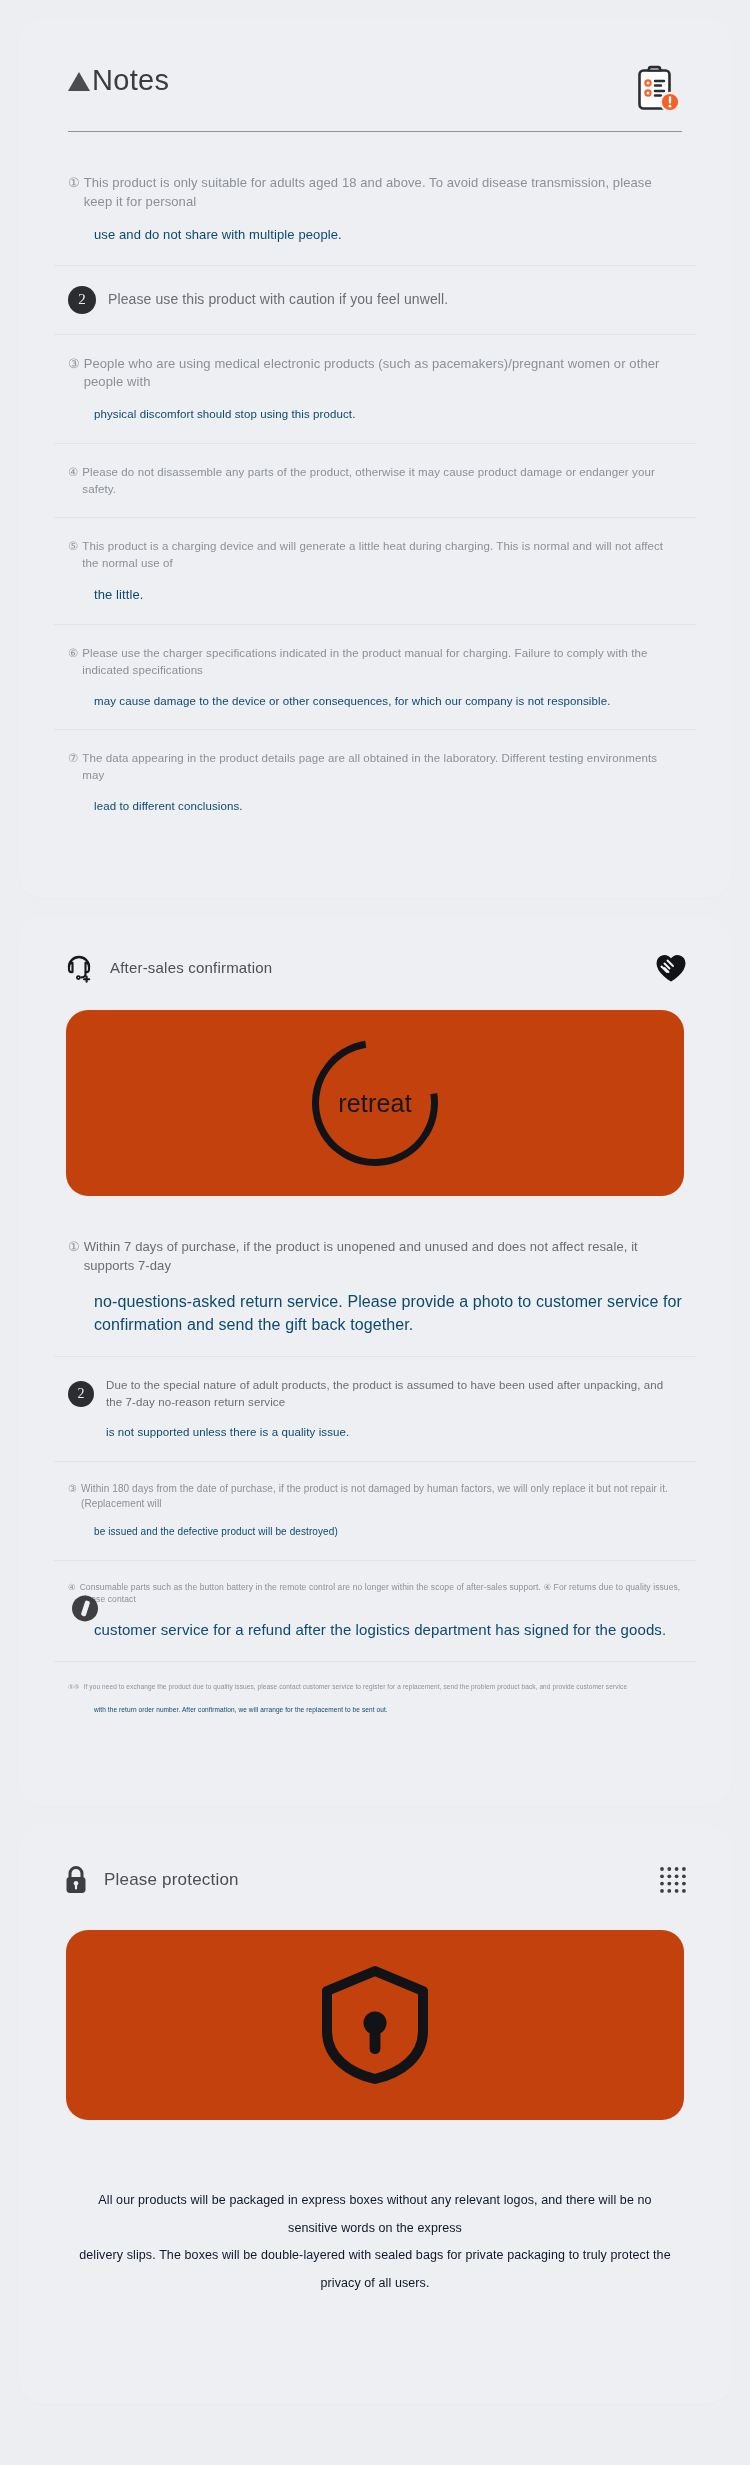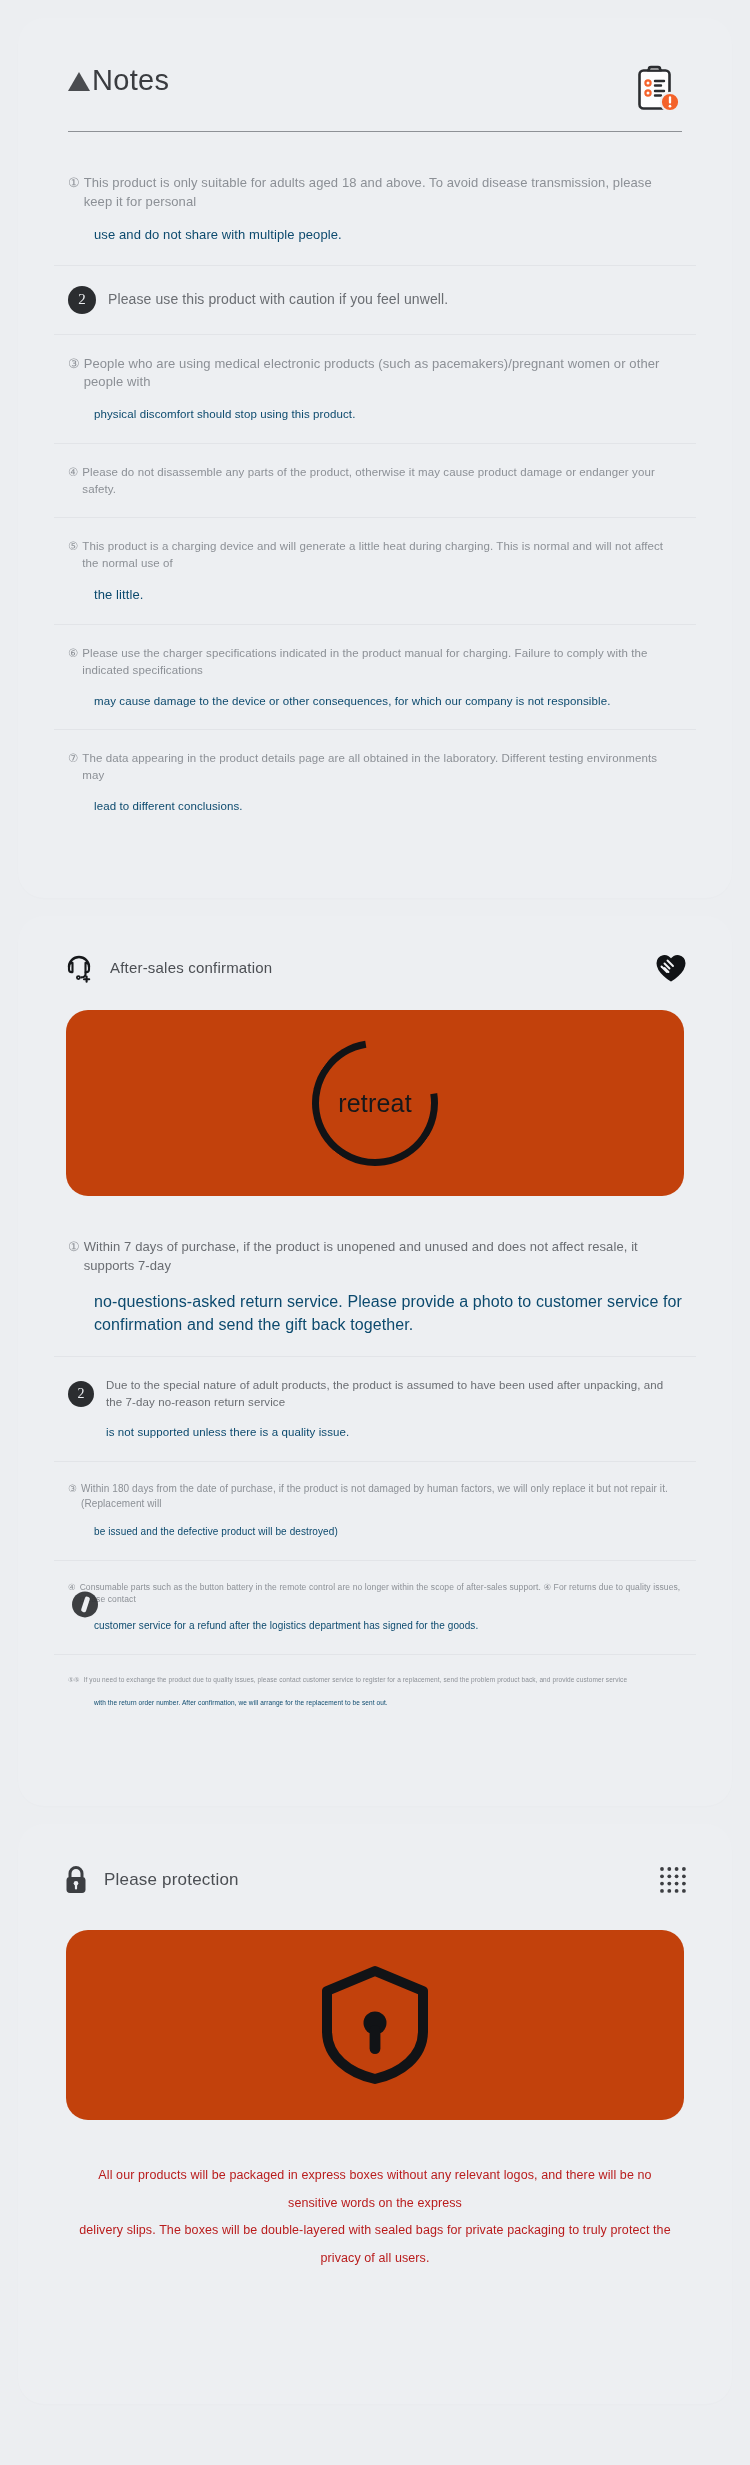--- a/index.html
+++ b/index.html
@@ -193,23 +193,23 @@
   }
   .ring-label {
     position: relative;
     font-size: 25px;
     color: #16181b;
     letter-spacing: .2px;
   }
 
   
   .privacy-copy {
-    margin-top: 42px;
+    margin-top: 67px;
     text-align: center;
-    color: #b91c1c;
+    color: #0f172a;
     font-size: 12.5px;
     line-height: 2.2;
     letter-spacing: .1px;
     padding: 0 22px;
   }
 
   
   .ic { display: block; }
 </style>
 </head>
@@ -358,21 +358,21 @@
       </div>
       <div class="nsub">be issued and the defective product will be destroyed)</div>
     </div>
 
     <div class="nitem sz-10">
       <span class="blob"></span>
       <div class="nline">
         <span class="nmark">④</span>
         <span class="ntext">Consumable parts such as the button battery in the remote control are no longer within the scope of after-sales support. ④ For returns due to quality issues, please contact</span>
       </div>
-      <div class="nsub" style="font-size:10px">customer service for a refund after the logistics department has signed for the goods.</div>
+      <div class="nsub" style="font-size:15px">customer service for a refund after the logistics department has signed for the goods.</div>
     </div>
 
     <div class="nitem sz-9">
       <div class="nline">
         <span class="nmark">⑤⑤</span>
         <span class="ntext">If you need to exchange the product due to quality issues, please contact customer service to register for a replacement, send the problem product back, and provide customer service</span>
       </div>
       <div class="nsub">with the return order number. After confirmation, we will arrange for the replacement to be sent out.</div>
     </div>
 

